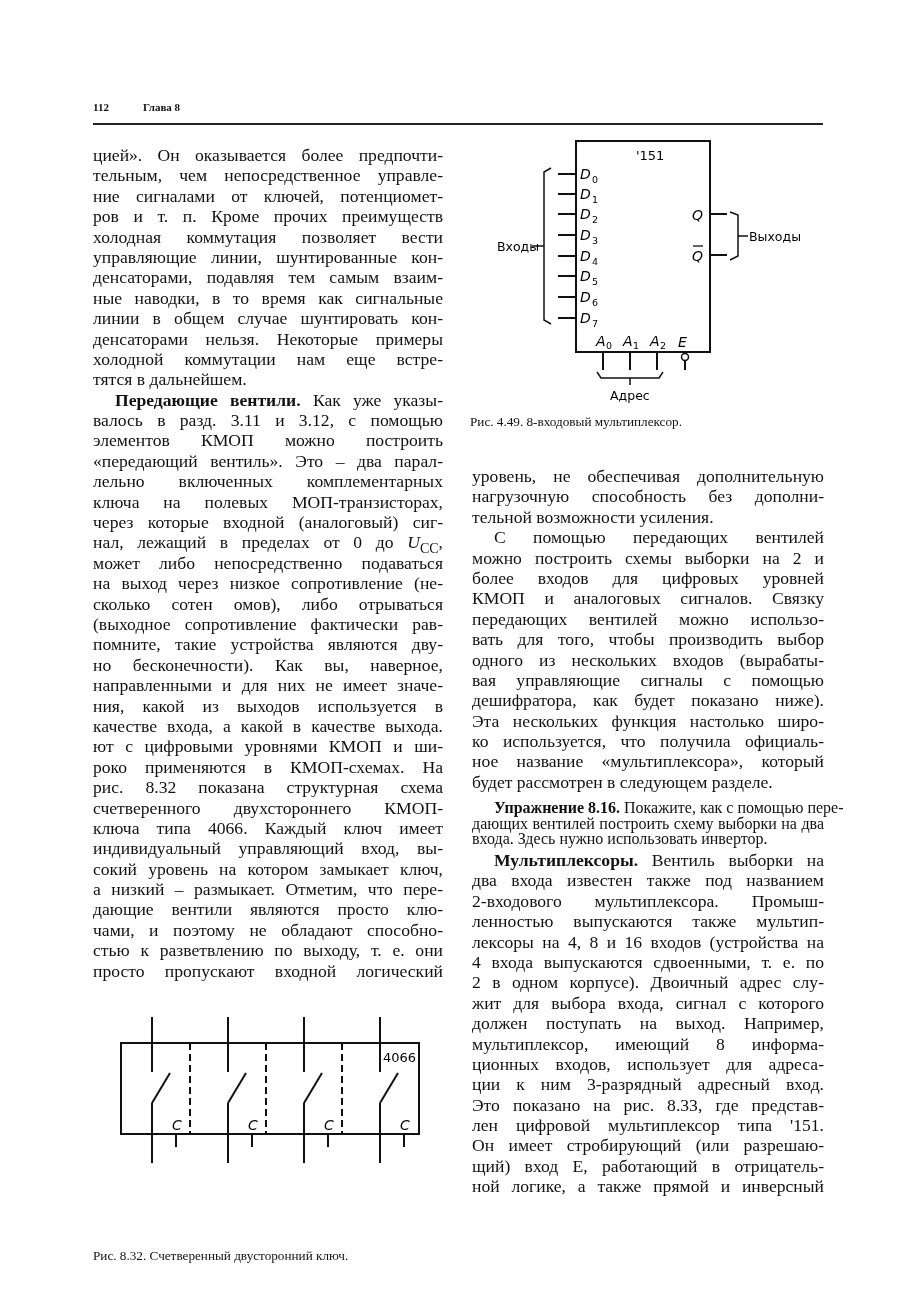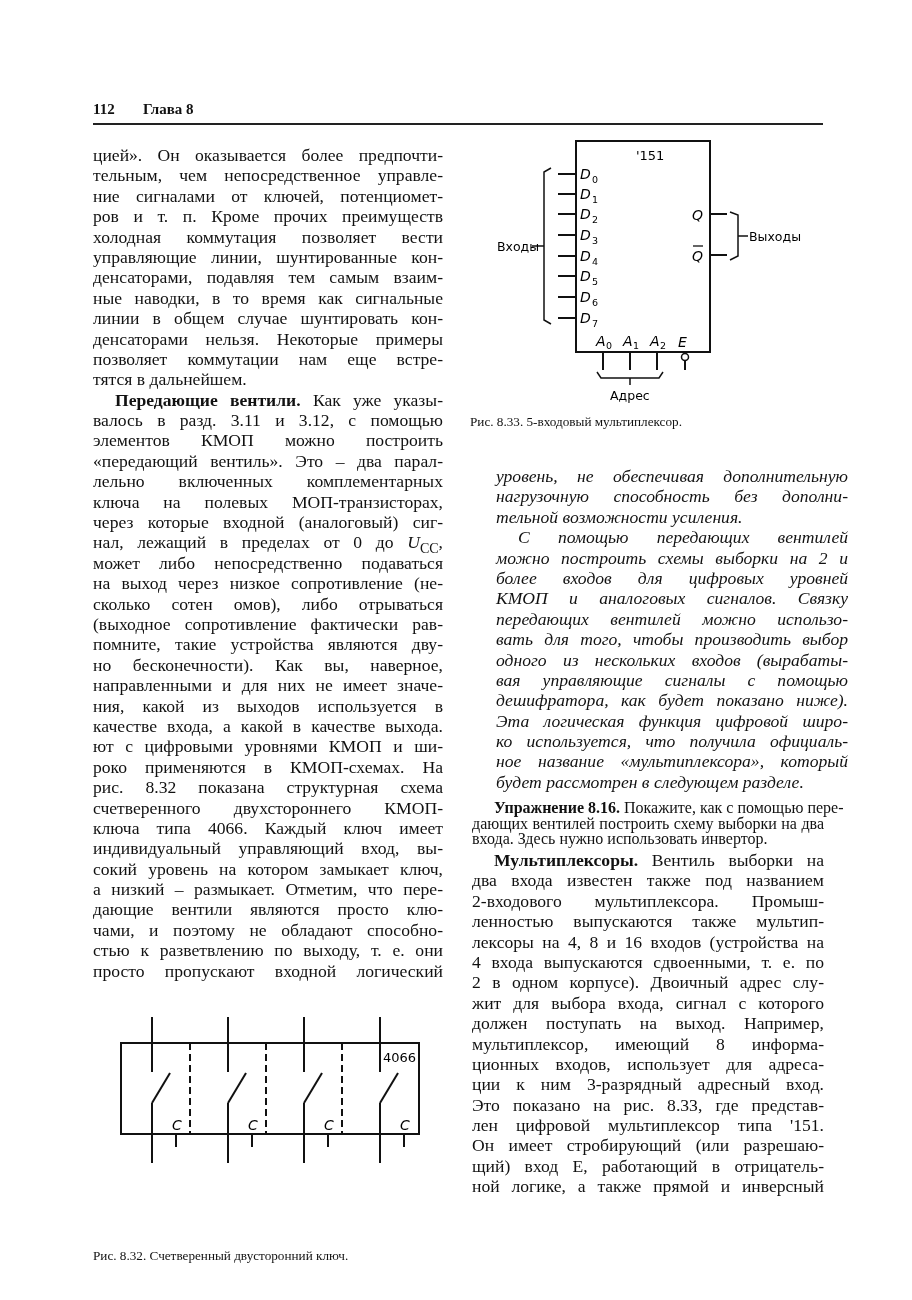--- a/index.html
+++ b/index.html
@@ -1,29 +1,29 @@
 <!DOCTYPE html>
 <html><head>
   <meta charset="utf-8">
   <style>
     html, body { margin: 0; padding: 0; background: #ffffff; }
     body { width: 912px; height: 1300px; position: relative; overflow: hidden; color: #111; }
     .page { position: absolute; left: 0; top: 0; width: 912px; height: 1300px; }
     .running-head { position: absolute; left: 93px; top: 101px; width: 730px; height: 22px;
-      font-family: "Liberation Serif", serif; font-weight: bold; font-size: 15px; }
+      font-family: "Liberation Serif", serif; font-weight: bold; font-size: 11px; }
     .running-head .pno { position: absolute; left: 0; top: 0; }
     .running-head .chap { position: absolute; left: 50px; top: 0; }
     .head-rule { position: absolute; left: 93px; top: 123px; width: 730px; height: 0; border-top: 2px solid #222; }
     .col { position: absolute; font-family: "Liberation Serif", serif; font-size: 17.6px; line-height: 20.4px; }
     .col .ln { display: block; white-space: nowrap; text-align: justify; text-align-last: justify; height: 20.4px; }
     .col .ln.last { text-align-last: left; }
     .col .ln.ind { text-indent: 22px; }
     .col b { font-weight: bold; }
     .col-left { left: 93px; top: 145px; width: 350px; }
-    .col-right { left: 496px; top: 466px; width: 352px; font-style: italic; }
+    .col-right { left: 472px; top: 466px; width: 352px; }
     .exercise { position: absolute; left: 472px; top: 800px; width: 352px;
       font-family: "Liberation Serif", serif; font-size: 16px; line-height: 15.6px; }
     .exercise .ln { display: block; white-space: nowrap; text-align: justify; text-align-last: justify; }
     .exercise .ln.last { text-align-last: left; }
     .exercise .ln.ind { text-indent: 22px; }
     .col-right2 { left: 472px; top: 850px; width: 352px; }
     .caption { position: absolute; font-family: "Liberation Serif", serif; font-size: 13.2px; white-space: nowrap; }
     .cap-833 { left: 470px; top: 414px; }
     .cap-832 { left: 93px; top: 1224px; margin-top: 24px; }
     svg text { font-family: "DejaVu Sans", sans-serif; }
@@ -45,21 +45,21 @@
         <span class="ln">цией». Он оказывается более предпочти-</span>
         <span class="ln">тельным, чем непосредственное управле-</span>
         <span class="ln">ние сигналами от ключей, потенциомет-</span>
         <span class="ln">ров и т. п. Кроме прочих преимуществ</span>
         <span class="ln">холодная коммутация позволяет вести</span>
         <span class="ln">управляющие линии, шунтированные кон-</span>
         <span class="ln">денсаторами, подавляя тем самым взаим-</span>
         <span class="ln">ные наводки, в то время как сигнальные</span>
         <span class="ln">линии в общем случае шунтировать кон-</span>
         <span class="ln">денсаторами нельзя. Некоторые примеры</span>
-        <span class="ln">позволяет коммутации нам еще встре-</span>
+        <span class="ln">холодной коммутации нам еще встре-</span>
         <span class="ln last">тятся в дальнейшем.</span>
       </div>
     <div>
       <span class="ln ind"><b>Передающие вентили.</b><span> Как уже указы-</span></span>
       <div id="left-sec-lines">
           <span class="ln">валось в разд. 3.11 и 3.12, с помощью</span>
           <span class="ln">элементов КМОП можно построить</span>
           <span class="ln">«передающий вентиль». Это – два парал-</span>
           <span class="ln">лельно включенных комплементарных</span>
           <span class="ln">ключа на полевых МОП-транзисторах,</span>
@@ -101,21 +101,21 @@
     <div id="right-para2">
         <span class="ln ind">С помощью передающих вентилей</span>
         <span class="ln">можно построить схемы выборки на 2 и</span>
         <span class="ln">более входов для цифровых уровней</span>
         <span class="ln">КМОП и аналоговых сигналов. Связку</span>
         <span class="ln">передающих вентилей можно использо-</span>
         <span class="ln">вать для того, чтобы производить выбор</span>
         <span class="ln">одного из нескольких входов (вырабаты-</span>
         <span class="ln">вая управляющие сигналы с помощью</span>
         <span class="ln">дешифратора, как будет показано ниже).</span>
-        <span class="ln">Эта логическая функция цифровой широ-</span>
+        <span class="ln">Эта нескольких функция настолько широ-</span>
         <span class="ln">ко используется, что получила официаль-</span>
         <span class="ln">ное название «мультиплексора», который</span>
         <span class="ln last">будет рассмотрен в следующем разделе.</span>
       </div>
   </div>
 
   <div class="exercise">
     <span class="ln ind"><b>Упражнение 8.16.</b><span> Покажите, как с помощью пере-</span></span>
     <div id="ex-lines">
         <span class="ln">дающих вентилей построить схему выборки на два</span>
@@ -238,16 +238,16 @@
             <line x1="380" y1="1103" x2="398" y2="1073" stroke="#111" stroke-width="2"></line>
             <line x1="380" y1="1103" x2="380" y2="1163" stroke="#111" stroke-width="2"></line>
             <text x="400" y="1130" font-size="14" font-style="italic">C</text>
             <line x1="404" y1="1134" x2="404" y2="1147" stroke="#111" stroke-width="2"></line>
           </g>
         </g>
       <text x="383" y="1062" font-size="13">4066</text>
     </g>
   </svg>
 
-  <div class="caption cap-833">Рис. 8.33. 5-входовый мультиплексор.</div>
+  <div class="caption cap-833">Рис. 4.49. 8-входовый мультиплексор.</div>
   <div class="caption cap-832">Рис. 8.32. Счетверенный двусторонний ключ.</div>
 
 </div>
 
 </body></html>

